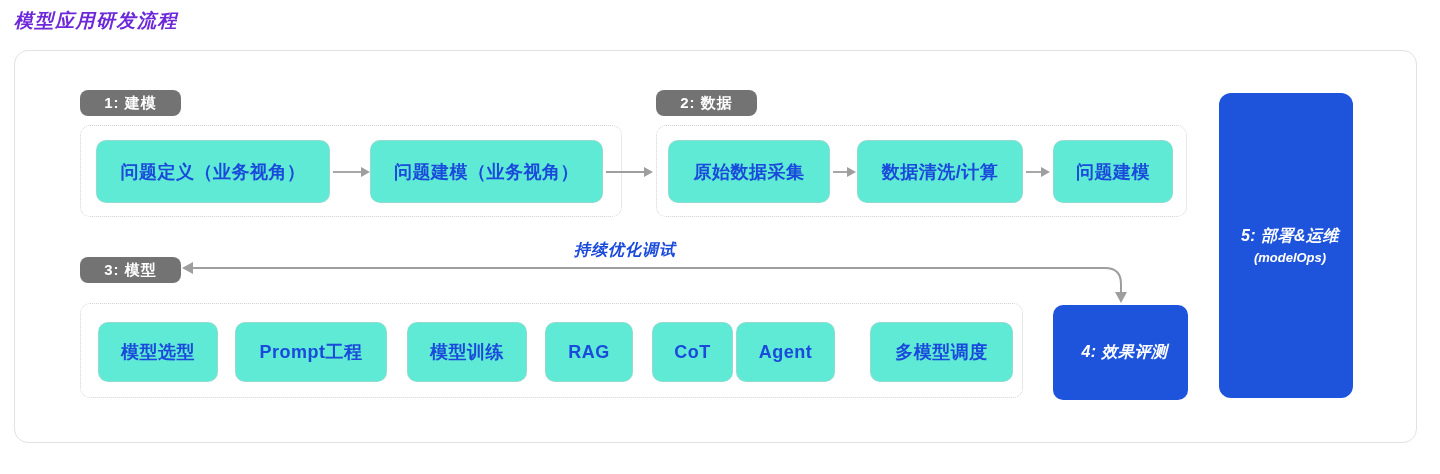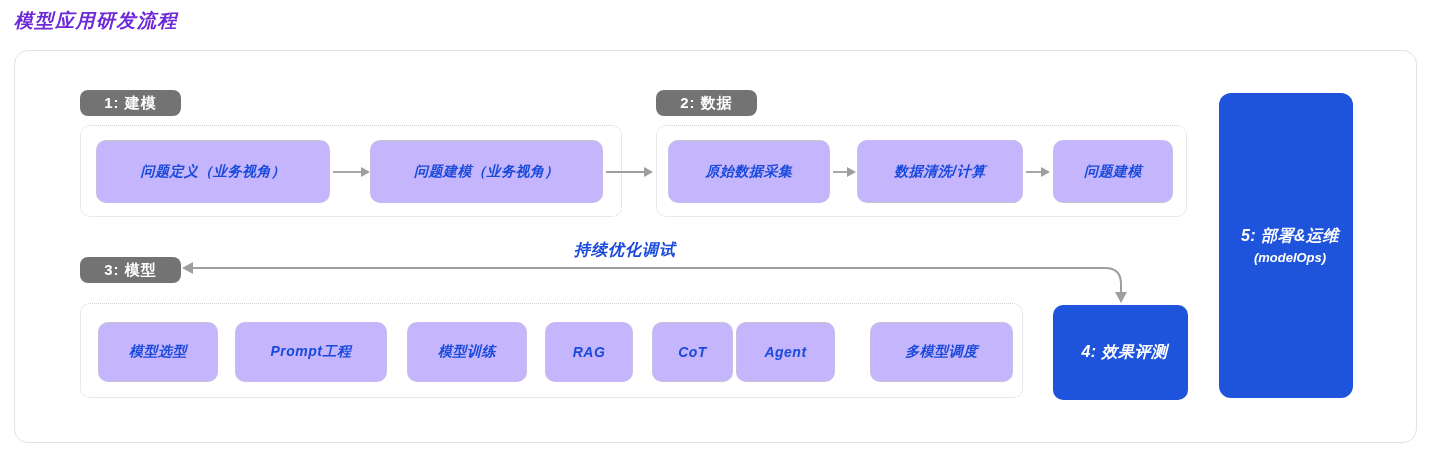--- a/index.html
+++ b/index.html
@@ -36,23 +36,23 @@
   .section {
     position: absolute;
     border: 1.5px dotted #D2D2D2; border-radius: 10px; background: transparent;
   }
   .sec-modeling { left: 80px;  top: 125px; width: 542px; height: 92px; }
   .sec-data     { left: 656px; top: 125px; width: 531px; height: 92px; }
   .sec-model    { left: 80px;  top: 303px; width: 943px; height: 95px; }
 
   .step {
     position: absolute;
-    border: 1.5px dotted #C9C9C9; border-radius: 10px; background: #c4b5fd;
+    border: 1.5px dotted #C9C9C9; border-radius: 10px; background: #5eead4;
     display: flex; align-items: center; justify-content: center;
-    color: #1A4ADB; font-size: 14px; font-weight: bold; font-style: italic;
+    color: #1A4ADB; font-size: 18px; font-weight: bold; 
     letter-spacing: 0.5px; white-space: nowrap;
   }
   .s1b1 { left: 96px;   top: 140px; width: 234px; height: 63px; }
   .s1b2 { left: 370px;  top: 140px; width: 233px; height: 63px; }
   .s2b1 { left: 668px;  top: 140px; width: 162px; height: 63px; }
   .s2b2 { left: 857px;  top: 140px; width: 166px; height: 63px; }
   .s2b3 { left: 1053px; top: 140px; width: 120px; height: 63px; }
   .s3b1 { left: 98px;  top: 322px; width: 120px; height: 60px; }
   .s3b2 { left: 235px; top: 322px; width: 152px; height: 60px; }
   .s3b3 { left: 407px; top: 322px; width: 120px; height: 60px; }

